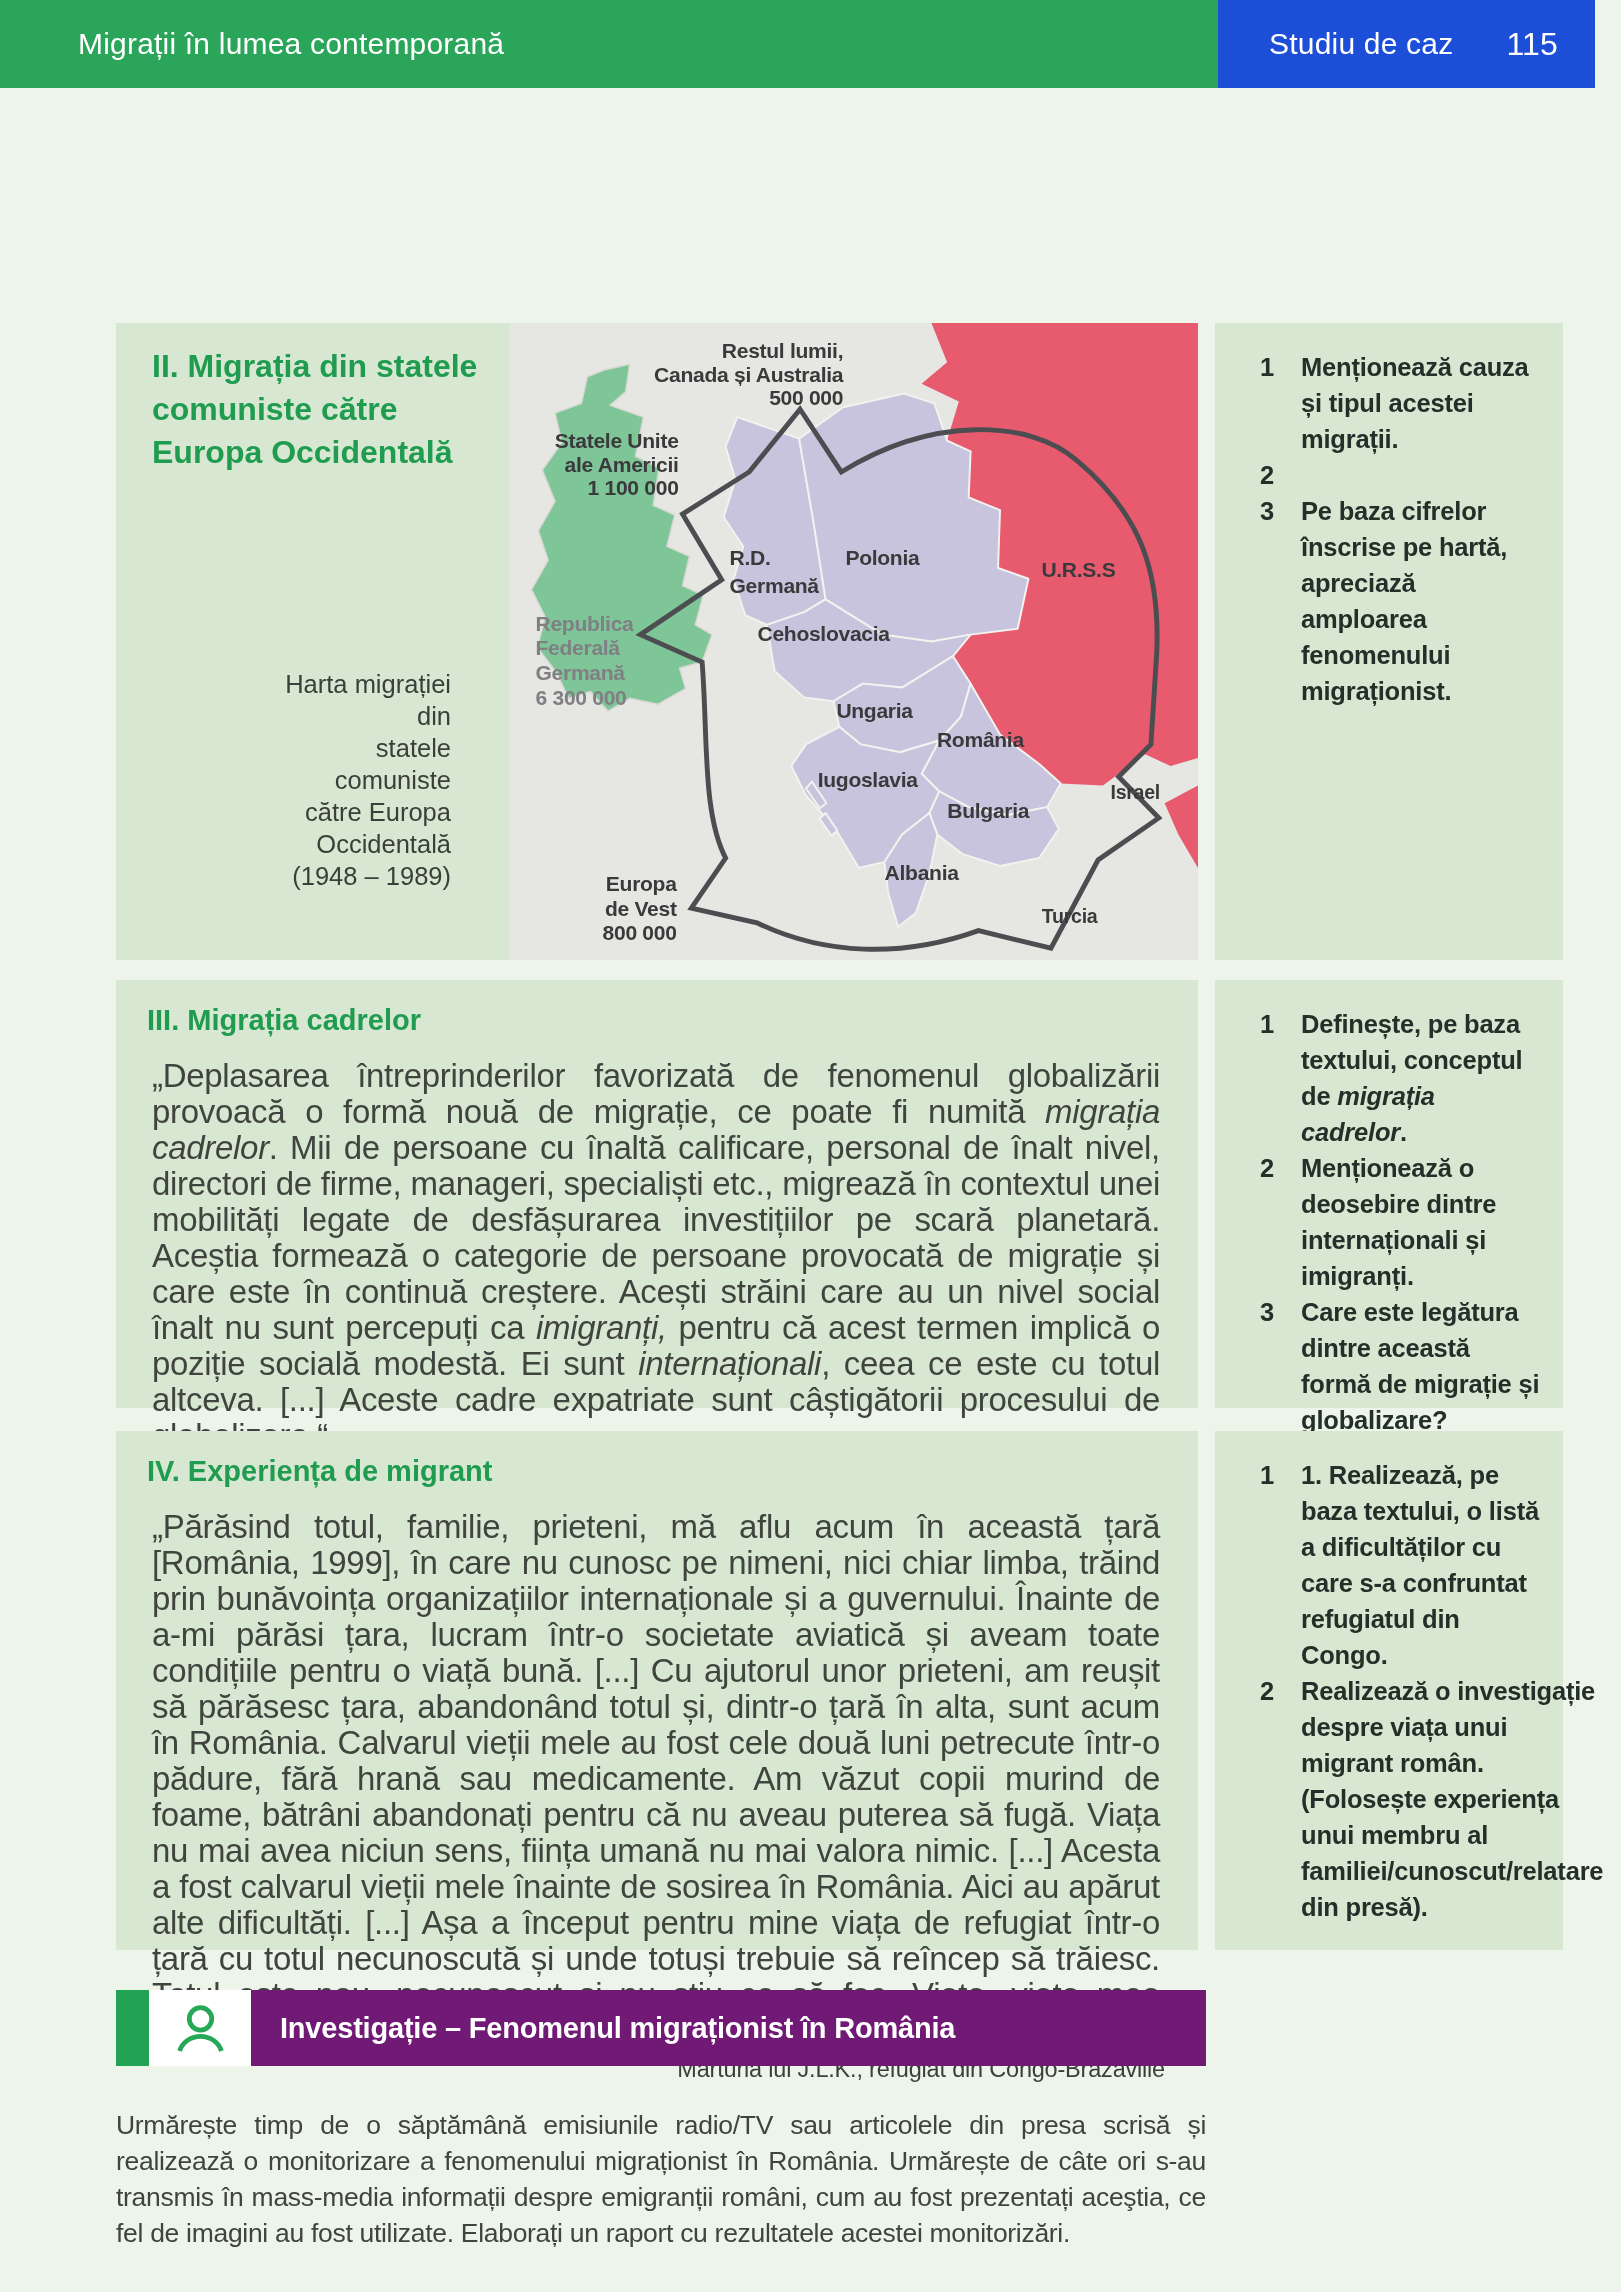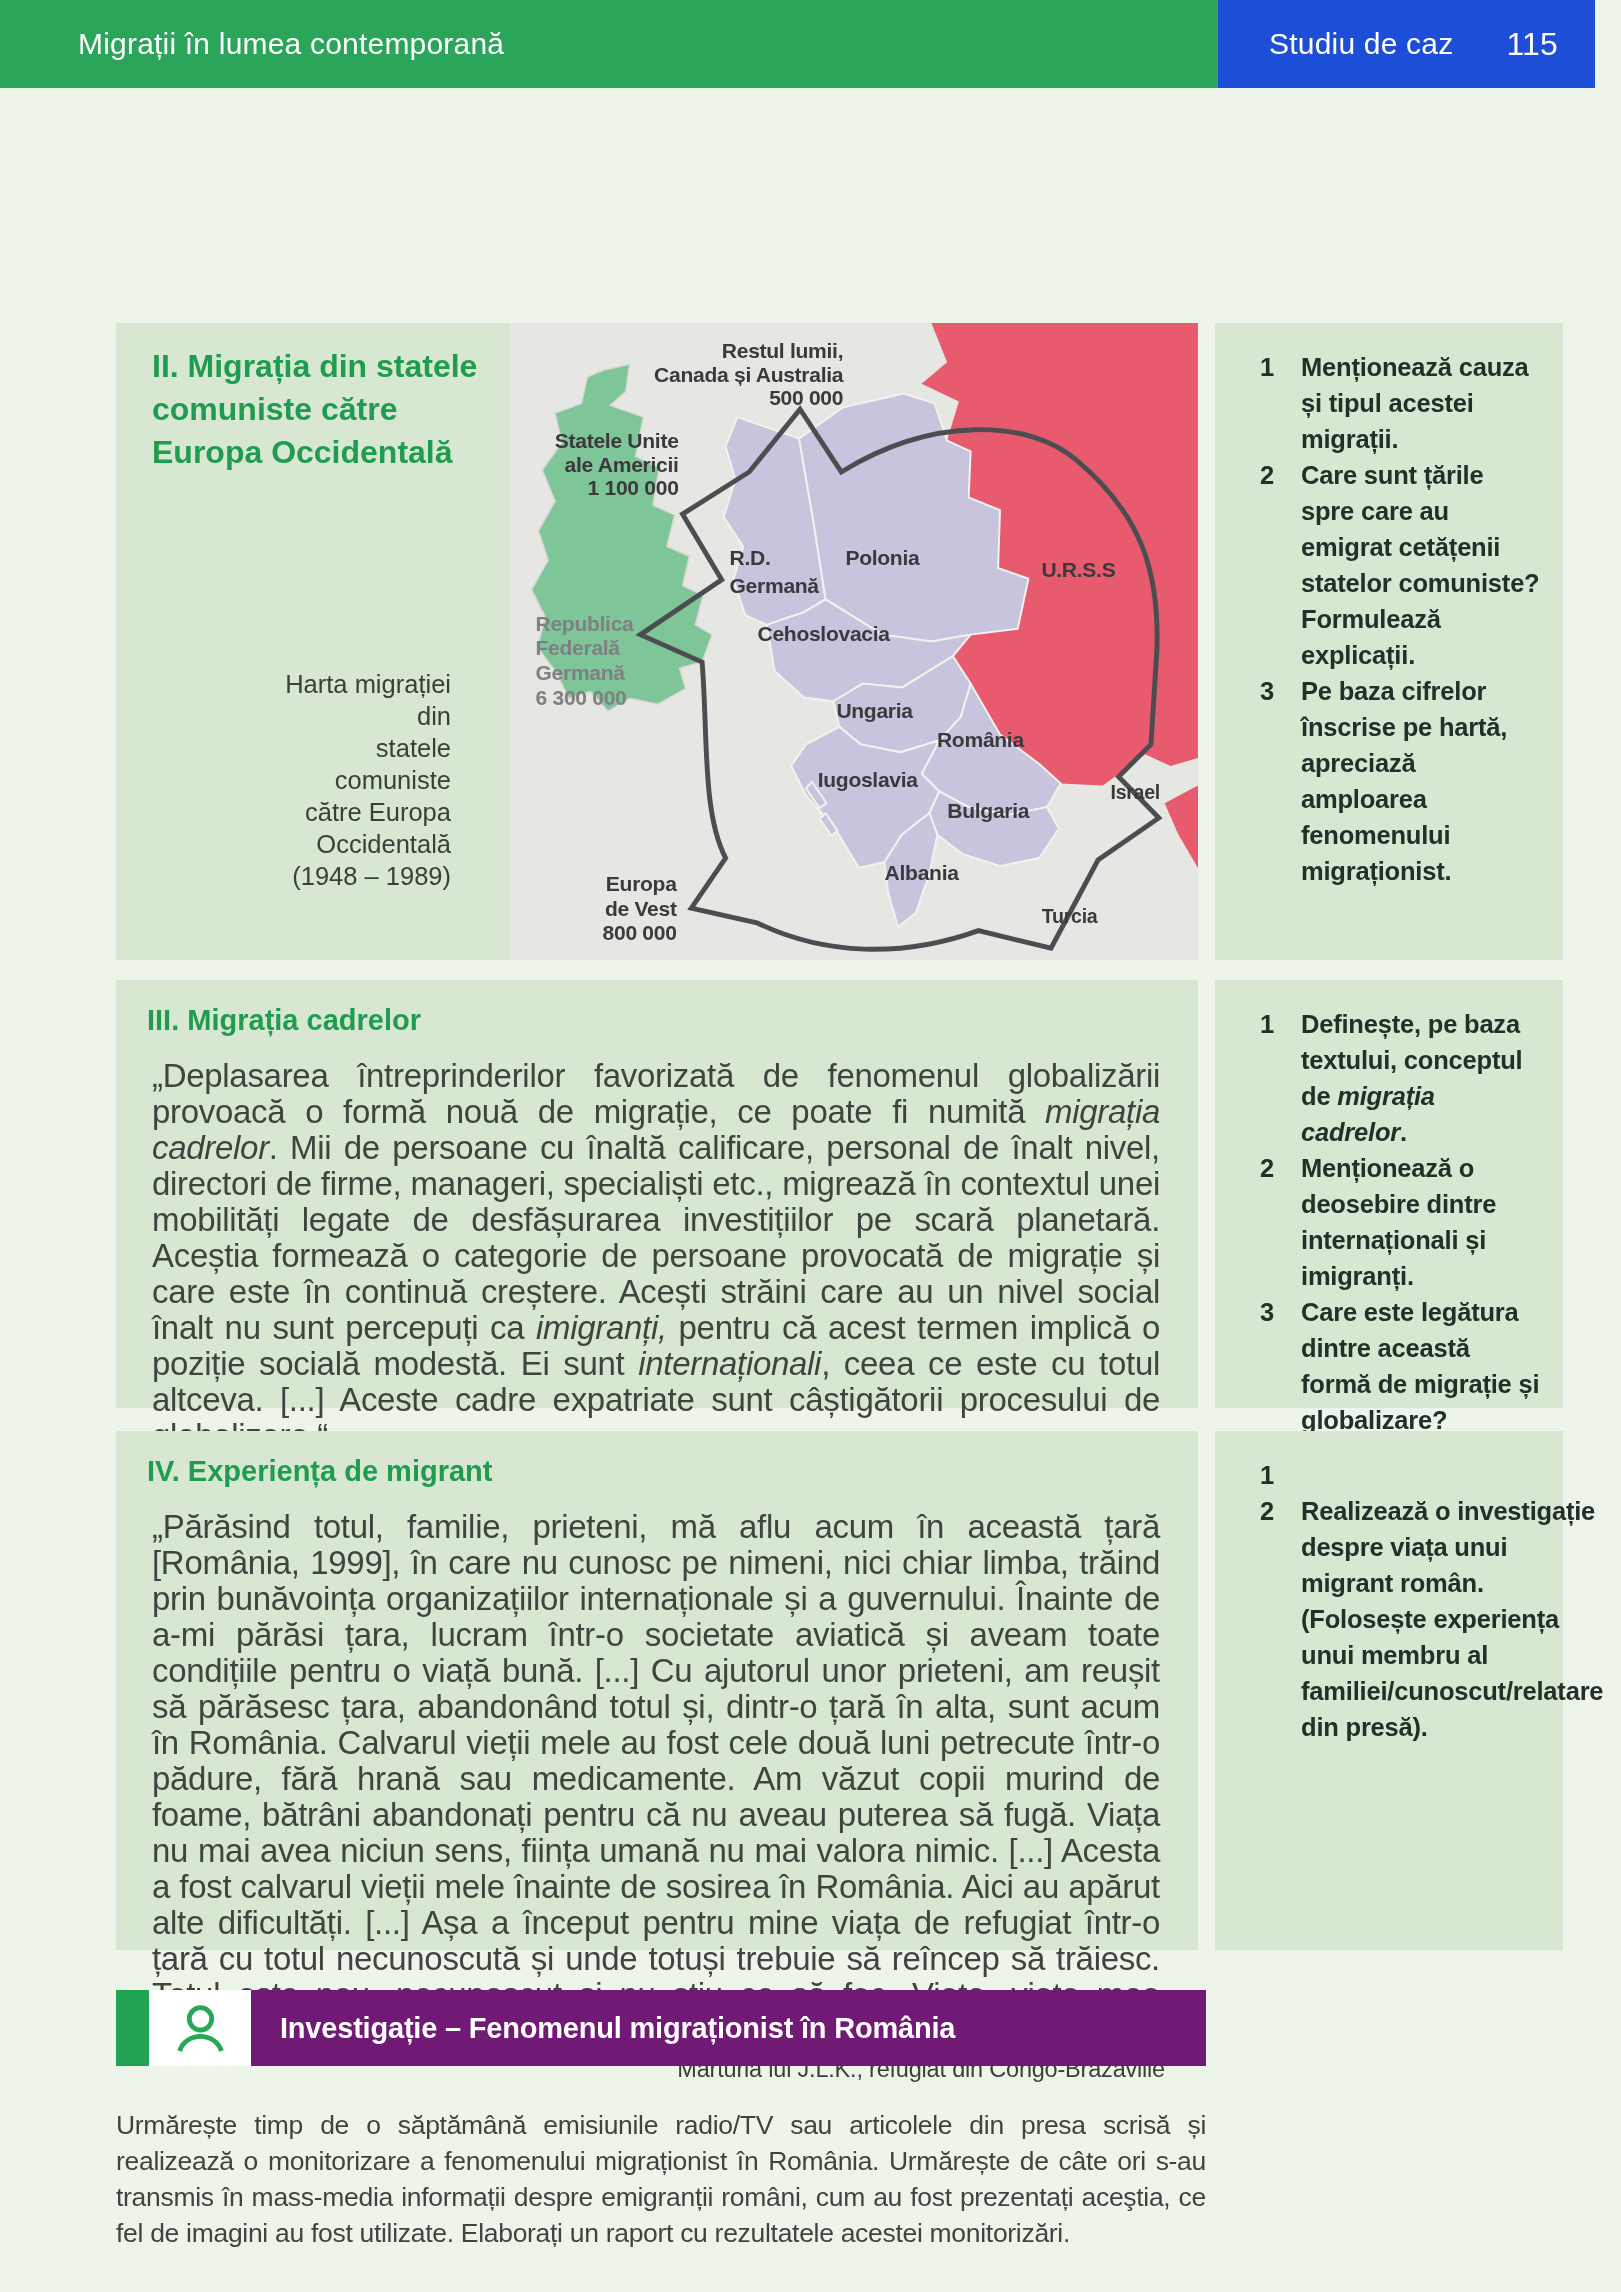--- a/index.html
+++ b/index.html
@@ -144,21 +144,20 @@
 </section>
 
 <aside class="panel" id="sec2-right">
   <div class="qlist">
     <div class="qitem">
       <span class="qnum">1</span>
       <span class="qtext">Menționează cauza și tipul acestei migrații.</span>
     </div>
     <div class="qitem">
       <span class="qnum">2</span>
-      <span class="qtext">Care sunt țările spre care au emigrat cetățenii statelor comuniste? Formulează explicații.</span>
     </div>
     <div class="qitem">
       <span class="qnum">3</span>
       <span class="qtext">Pe baza cifrelor înscrise pe hartă, apreciază amploarea fenomenului migraționist.</span>
     </div>
   </div>
 </aside>
 
 <section class="panel" id="sec3-main">
   <h2 class="green-title sec-title">III. Migrația cadrelor</h2>
@@ -189,20 +188,21 @@
 <section class="panel" id="sec4-main">
   <h2 class="green-title sec-title">IV. Experiența de migrant</h2>
   <p class="body-text">„Părăsind totul, familie, prieteni, mă aflu acum în această țară [România, 1999], în care nu cunosc pe nimeni, nici chiar limba, trăind prin bunăvoința organizațiilor internaționale și a guvernului. Înainte de a-mi părăsi țara, lucram într-o societate aviatică și aveam toate condițiile pentru o viață bună. [...] Cu ajutorul unor prieteni, am reușit să părăsesc țara, abandonând totul și, dintr-o țară în alta, sunt acum în România. Calvarul vieții mele au fost cele două luni petrecute într-o pădure, fără hrană sau medicamente. Am văzut copii murind de foame, bătrâni abandonați pentru că nu aveau puterea să fugă. Viața nu mai avea niciun sens, ființa umană nu mai valora nimic. [...] Acesta a fost calvarul vieții mele înainte de sosirea în România. Aici au apărut alte dificultăți. [...] Așa a început pentru mine viața de refugiat într-o țară cu totul necunoscută și unde totuși trebuie să reîncep să trăiesc. Totul este nou, necunoscut și nu știu ce să fac. Viața, viața mea trebuie reconstruită reîncepând de la zero.“</p>
   <div class="attrib bold">Mărturia lui J.L.K., refugiat din Congo-Brazaville</div>
 </section>
 
 <aside class="panel" id="sec4-right">
   <div class="qlist">
     <div class="qitem">
       <span class="qnum">1</span>
+      <span class="qtext">1. Realizează, pe baza textului, o listă a dificultăților cu care s-a confruntat refugiatul din Congo.</span>
     </div>
     <div class="qitem">
       <span class="qnum">2</span>
       <span class="qtext">Realizează o investigație despre viața unui migrant român. (Folosește experiența unui membru al familiei/cunoscut/relatare din presă).</span>
     </div>
   </div>
 </aside>
 
 <div id="banner">
   <div class="stub"></div>

